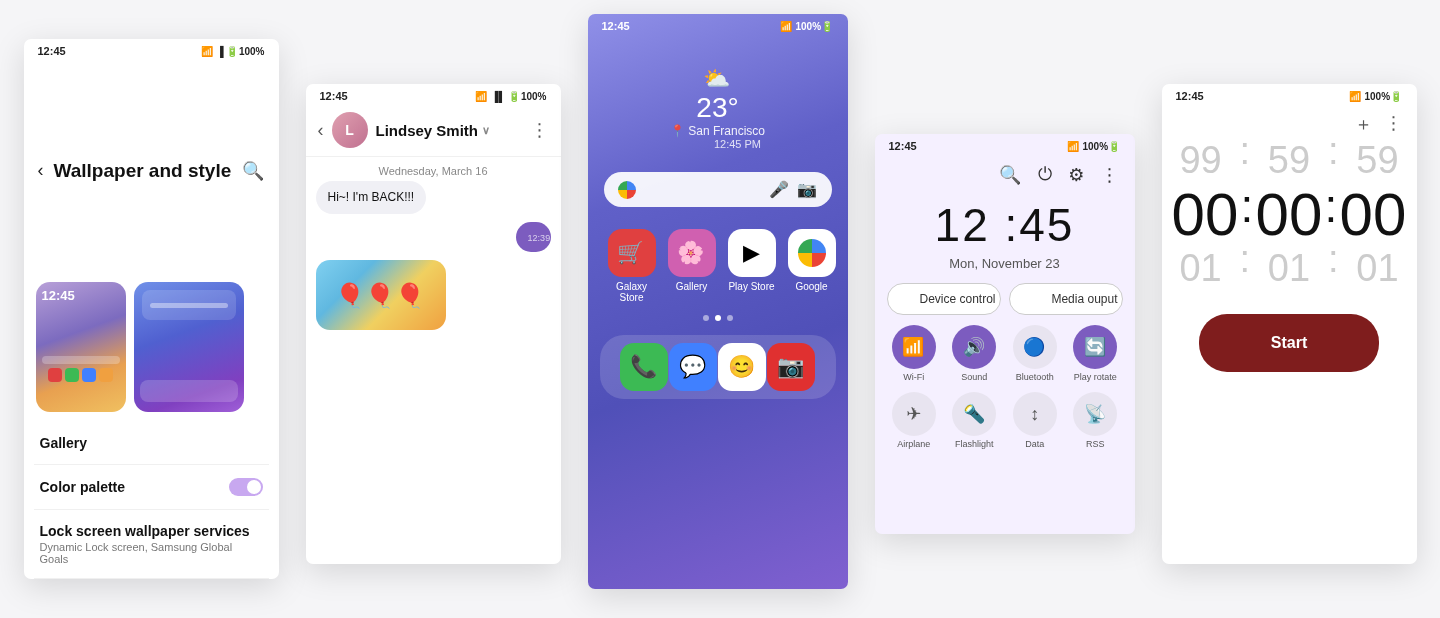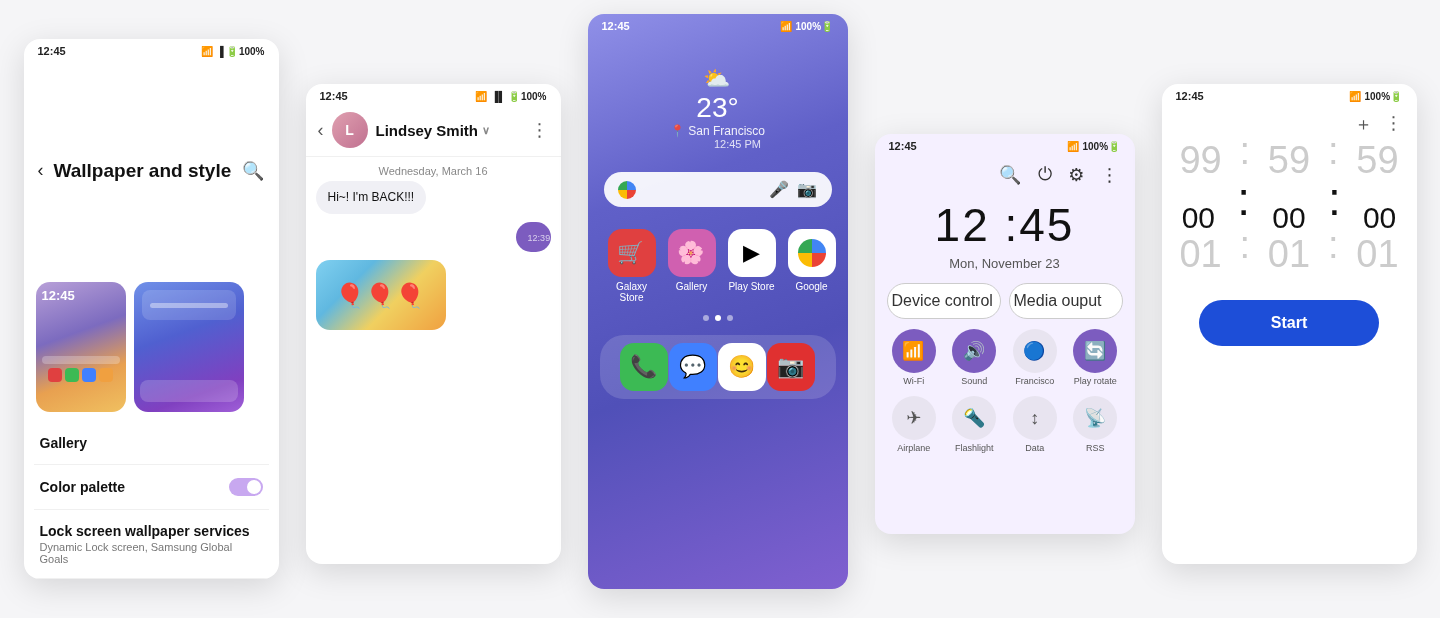--- a/index.html
+++ b/index.html
@@ -11,21 +11,21 @@
       overflow: hidden;
       display: flex;
       align-items: center;
       justify-content: space-around;
       padding: 20px 10px;
     }
 
     
     .phone {
       background: #fff;
-      border-radius: 16px;
+      border-radius: 7px;
       overflow: hidden;
       box-shadow: 0 8px 32px rgba(0,0,0,0.13);
       position: relative;
       display: flex;
       flex-direction: column;
     }
 
     .status-bar {
       display: flex;
       justify-content: space-between;
@@ -348,22 +348,22 @@
       gap: 8px;
       padding: 0 12px;
       margin-bottom: 10px;
     }
     .qs-btn {
       flex: 1;
       padding: 8px 4px;
       border-radius: 20px;
       border: 1px solid #ccc;
       background: #fff;
-      text-align: left;
-      font-size: 16px;
+      text-align: right;
+      font-size: 12px;
       color: #333;
       cursor: pointer;
     }
     .qs-tiles {
       display: grid;
       grid-template-columns: repeat(4, 1fr);
       gap: 10px;
       padding: 0 14px;
     }
     .qs-tile {
@@ -420,44 +420,43 @@
       flex-direction: column;
       align-items: flex-end;
     }
     .timer-digit {
       font-size: 38px;
       font-weight: 300;
       color: #ccc;
       line-height: 1.1;
     }
     .timer-digit.active-digit {
-      font-size: 30px;
+      font-size: 60px;
       font-weight: 300;
       color: #111;
-      margin-top: 19px;
     }
     .timer-colon {
       font-size: 38px;
       color: #ccc;
       font-weight: 300;
       padding: 0 2px;
       align-self: center;
       margin-top: -18px;
     }
     .timer-colon.active-colon {
       font-size: 46px;
       color: #111;
     }
     .timer-start-btn {
       margin: 24px auto 0;
       display: block;
       width: 180px;
-      padding: 14px 0;
+      padding: 20px 0;
       border-radius: 28px;
-      background: #1d4ed8;
+      background: #7f1d1d;
       border: none;
       font-size: 16px;
       font-weight: 600;
       color: #fff;
       text-align: center;
       cursor: pointer;
     }
 
     
     .msg-back { font-size: 18px; color: #555; cursor: pointer; }
@@ -635,21 +634,21 @@
     <div class="qs-tile">
       <div class="qs-tile-icon active">📶</div>
       <span class="qs-tile-label">Wi-Fi</span>
     </div>
     <div class="qs-tile">
       <div class="qs-tile-icon active">🔊</div>
       <span class="qs-tile-label">Sound</span>
     </div>
     <div class="qs-tile">
       <div class="qs-tile-icon inactive">🔵</div>
-      <span class="qs-tile-label">Francisco</span>
+      <span class="qs-tile-label">Bluetooth</span>
     </div>
     <div class="qs-tile">
       <div class="qs-tile-icon active">🔄</div>
       <span class="qs-tile-label">Play rotate</span>
     </div>
     <div class="qs-tile">
       <div class="qs-tile-icon inactive">✈</div>
       <span class="qs-tile-label">Airplane</span>
     </div>
     <div class="qs-tile">

